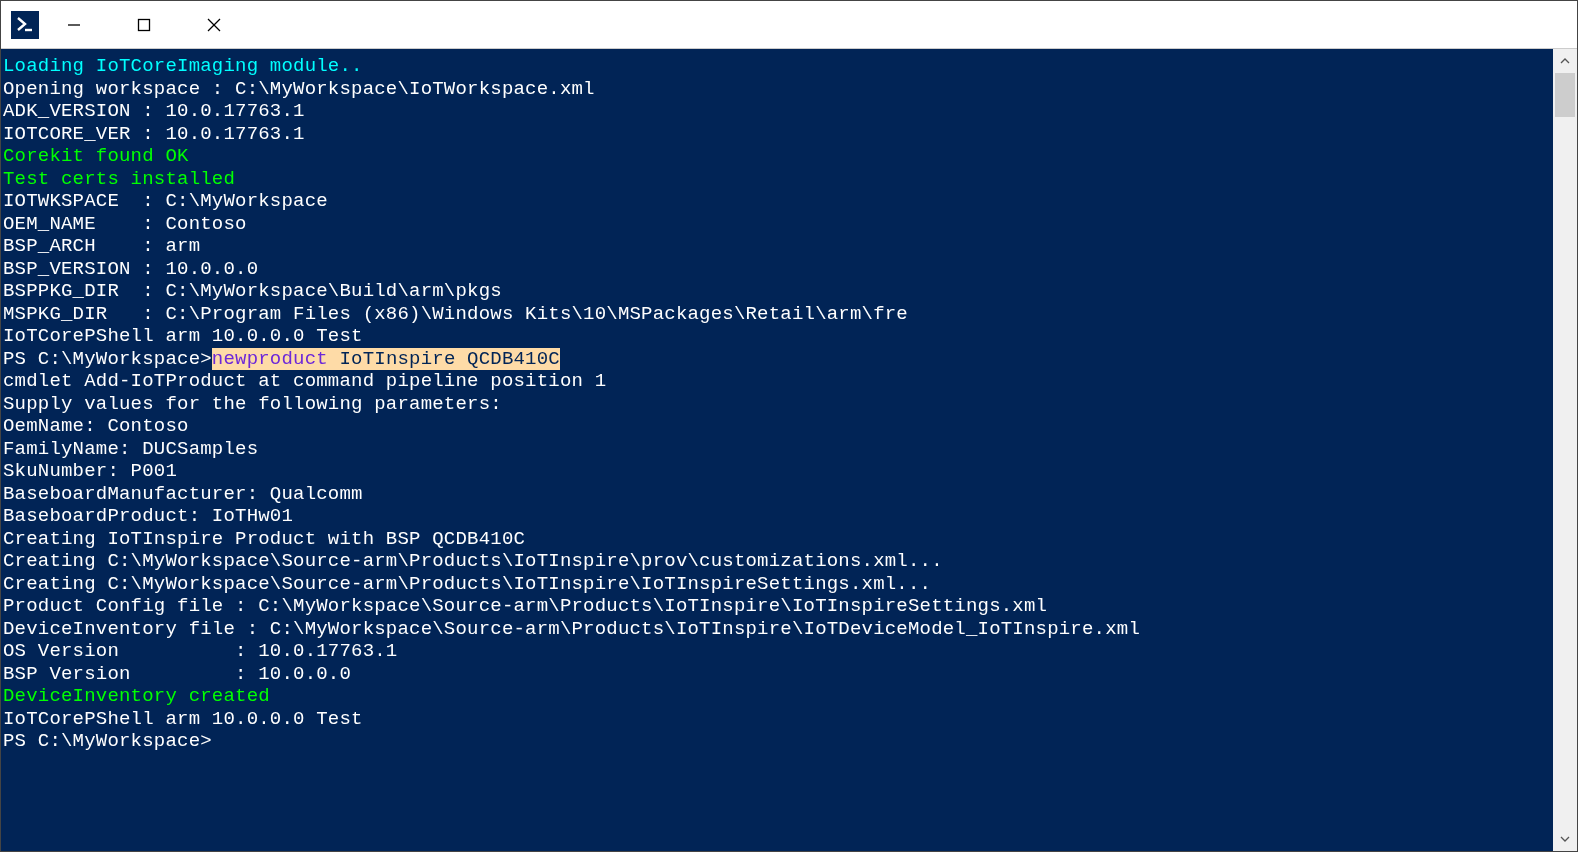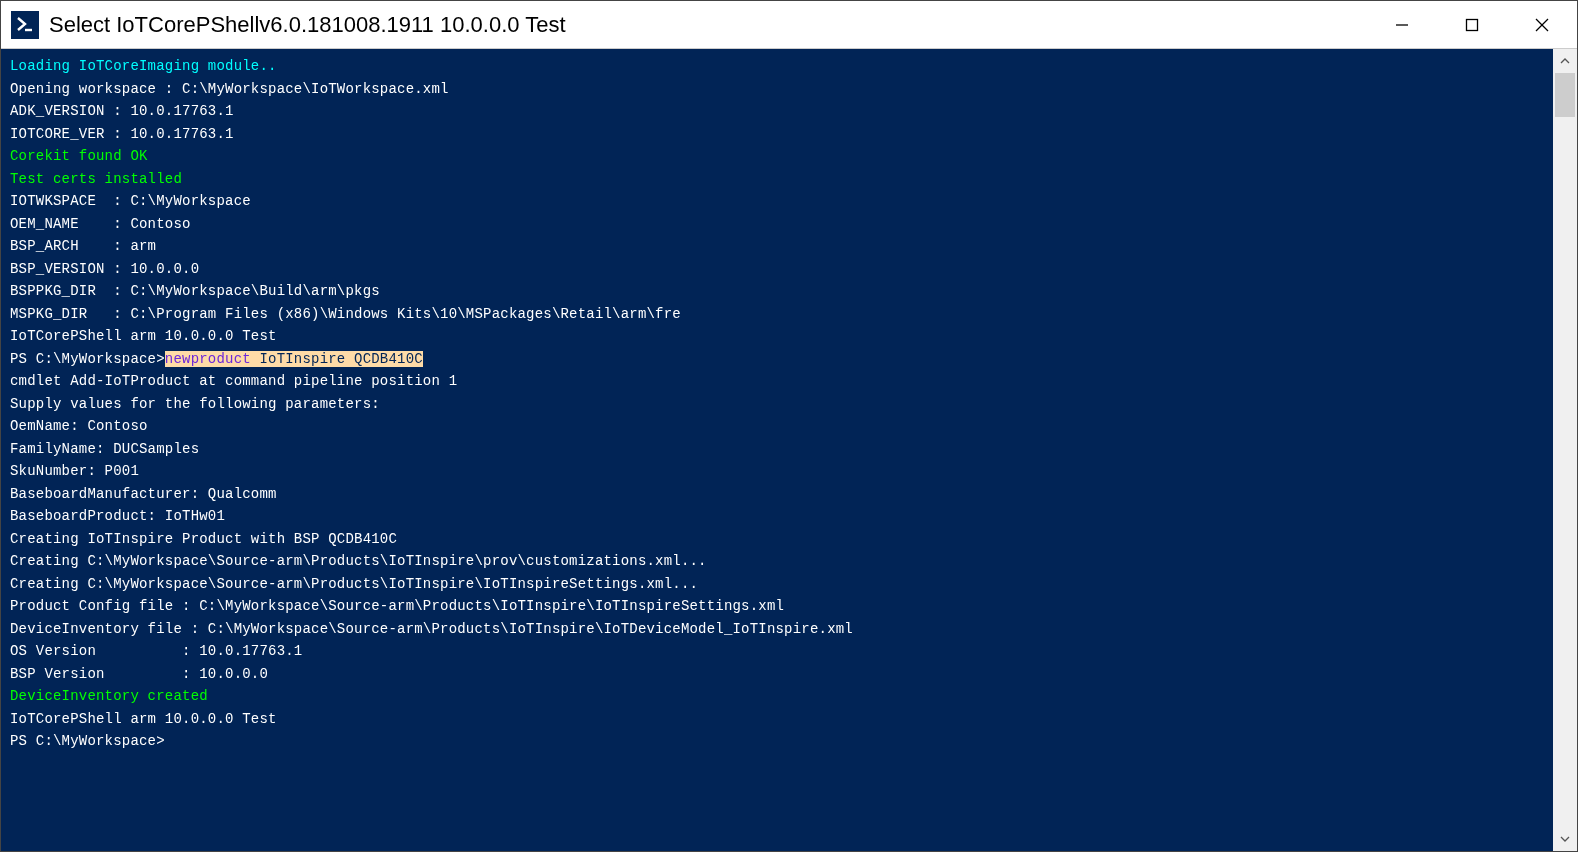--- a/index.html
+++ b/index.html
@@ -4,42 +4,41 @@
 <style>
   * { margin: 0; padding: 0; box-sizing: border-box; }
   html, body { width: 1578px; height: 852px; overflow: hidden; font-family: "Segoe UI", Tahoma, sans-serif; background: #fff; }
   .window { width: 1578px; height: 852px; border: 1px solid #444; display: flex; flex-direction: column; background: #fff; }
   .titlebar { height: 48px; display: flex; align-items: center; background: #fff; border-bottom: 1px solid #ccc; }
   .titlebar .icon-box { width: 28px; height: 28px; margin-left: 10px; background: #002456; display: flex; align-items: center; justify-content: center; color: #fff; font-weight: bold; font-size: 18px; }
   .titlebar .title-text { margin-left: 10px; font-size: 22px; color: #000; flex: 1; white-space: nowrap; }
   .titlebar .win-btns { display: flex; height: 100%; }
   .titlebar .win-btn { width: 70px; display: flex; align-items: center; justify-content: center; font-size: 18px; color: #000; }
   .content-area { flex: 1; display: flex; background: #012456; min-height: 0; }
-  .terminal { flex: 1; padding: 6px 2px 6px 9px; font-family: Consolas, "Courier New", monospace; font-size: 14px; line-height: 22.5px; color: #ffffff; white-space: pre; overflow: hidden; letter-spacing: 0.2px; }
+  .terminal { flex: 1; padding: 6px 2px 6px 2px; font-family: Consolas, "Courier New", monospace; font-size: 19px; line-height: 22.5px; color: #ffffff; white-space: pre; overflow: hidden; letter-spacing: 0.2px; }
   .cyan { color: #00ffff; }
   .green { color: #00ff00; }
   .yellow { color: #6d28d9; }
   .hl { background: #FEDBA7; color: #012456; }
   .scrollbar { width: 24px; background: #f0f0f0; display: flex; flex-direction: column; }
   .scroll-arrow { height: 24px; display: flex; align-items: center; justify-content: center; color: #555; font-size: 12px; background: #f0f0f0; }
   .scroll-track { flex: 1; background: #f0f0f0; position: relative; }
   .scroll-thumb { position: absolute; top: 0; left: 2px; right: 2px; height: 44px; background: #cdcdcd; }
 </style>
 </head>
 <body>
 
 <div class="window">
   <div class="titlebar">
     <div class="icon-box">
       <svg width="20" height="20" viewBox="0 0 20 20">
           <path d="M3 3 L10 9 L3 15" stroke="#fff" stroke-width="2.4" fill="none"></path>
           <line x1="10" y1="15" x2="17" y2="15" stroke="#fff" stroke-width="2.4"></line>
         </svg>
     </div>
-    <div class="title-text">Select IoTCorePShellv6.0.181008.1911 10.0.0.0 Test</div>
     <div class="win-btns">
       <div class="win-btn">
         <svg width="14" height="14" viewBox="0 0 14 14">
             <line x1="1" y1="7" x2="13" y2="7" stroke="#000" stroke-width="1.3"></line>
           </svg>
       </div>
       <div class="win-btn">
         <svg width="14" height="14" viewBox="0 0 14 14">
             <rect x="1.5" y="1.5" width="11" height="11" stroke="#000" stroke-width="1.3" fill="none"></rect>
           </svg>

